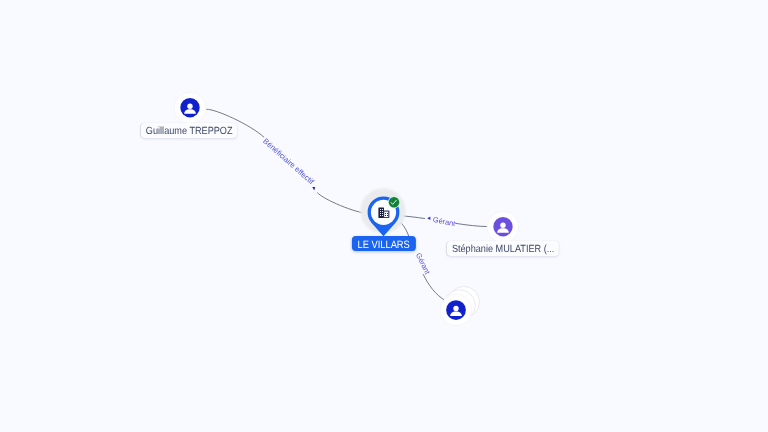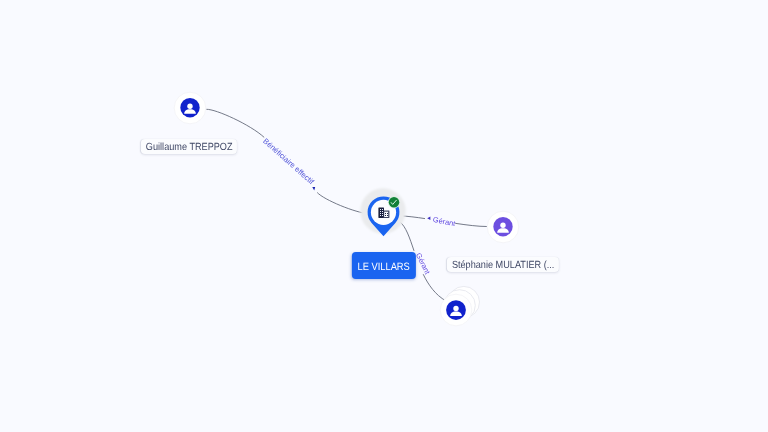--- a/index.html
+++ b/index.html
@@ -4,28 +4,28 @@
 <style>
   html,body{margin:0;padding:0;}
   body{width:768px;height:432px;overflow:hidden;background:#f9faff;
        font-family:"Liberation Sans",sans-serif;
        -webkit-font-smoothing:antialiased;text-rendering:geometricPrecision;}
   svg text{-webkit-font-smoothing:antialiased;}
   #graph{position:absolute;left:0;top:0;width:768px;height:432px;}
   svg.layer{position:absolute;left:0;top:0;width:768px;height:432px;}
   .node{position:absolute;}
   .label{position:absolute;transform:translate(-50%,0);white-space:nowrap;
-         display:flex;align-items:center;justify-content:center;margin-top:16px;}
+         display:flex;align-items:center;justify-content:center;}
   .label > span{display:inline-block;transform:scaleX(.88) translateY(.9px);transform-origin:center;}
   .label{will-change:transform;}
   .lbl-person{background:#fbfcfe;color:#3f4765;font-size:10.4px;
        height:14.5px;border-radius:4px;padding:0 4px;
        box-shadow:0 1px 2.5px rgba(40,50,90,.13),0 0 1px rgba(40,50,90,.12);}
   .lbl-company{background:#1a64f0;color:#ffffff;font-size:10.6px;
-       height:27px;border-radius:4px;padding:0 5.5px;
+       height:15px;border-radius:4px;padding:0 5.5px;
        box-shadow:0 1px 3px rgba(20,60,160,.3);}
 </style>
 </head>
 <body>
 
 <div id="graph">
 
   <svg class="layer">
     <g>
       <path fill="none" stroke="#5c6272" stroke-width="0.85" d="M 206.4,109.3 C 215.8,109.0 250.3,124.6 264.2,137.4"></path>

